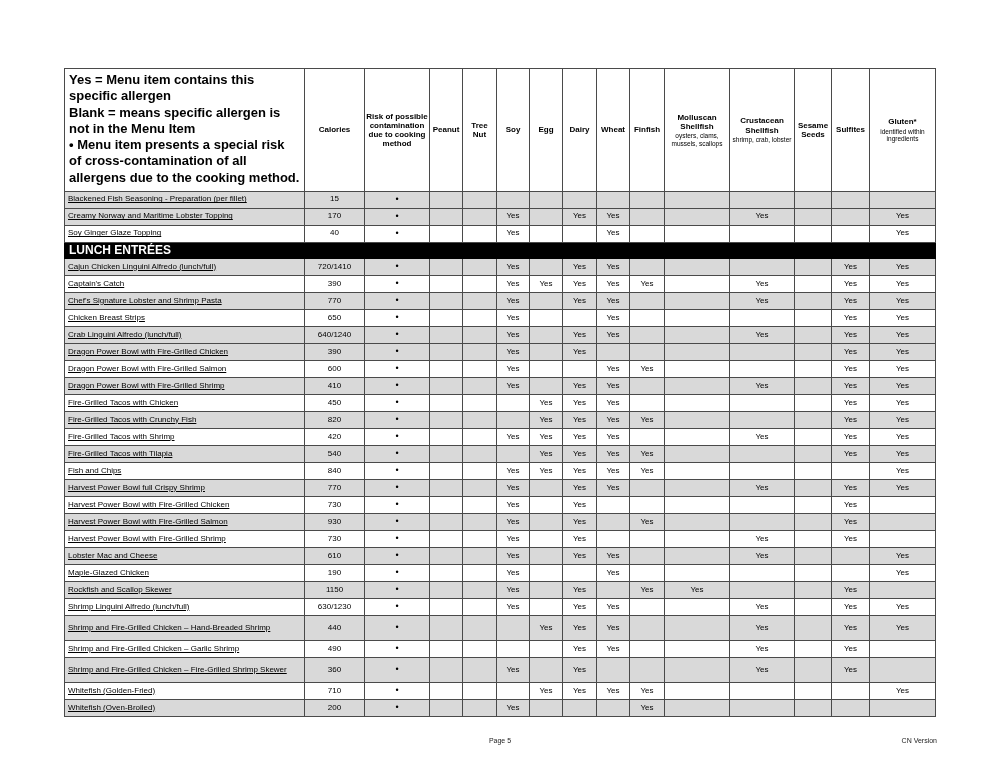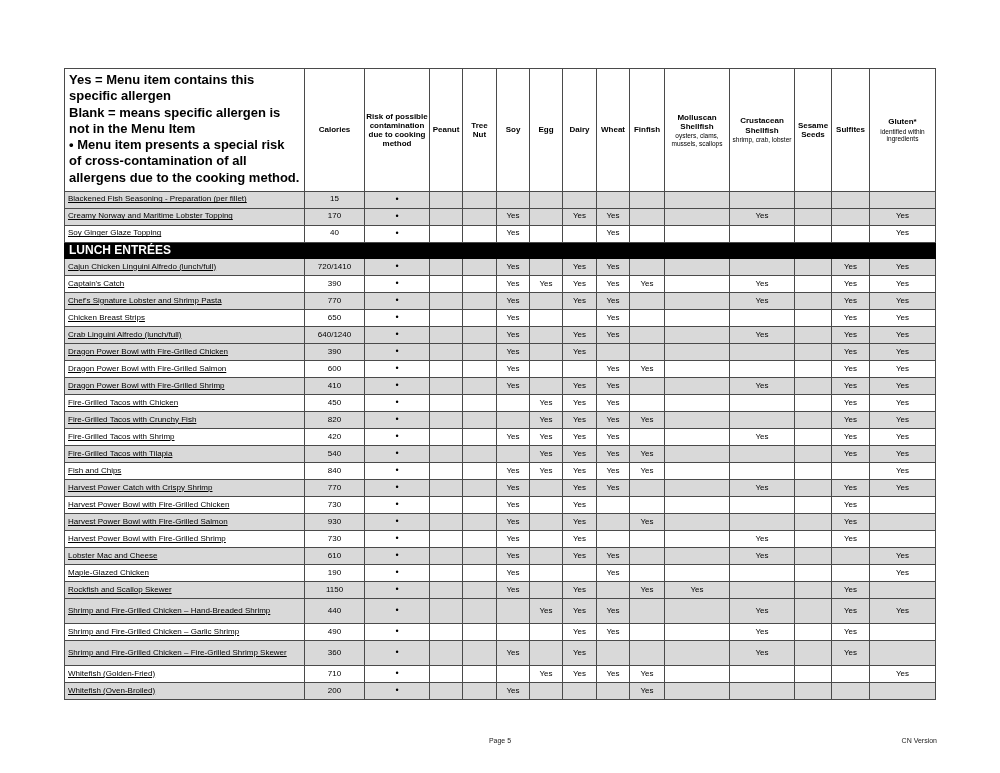--- a/index.html
+++ b/index.html
@@ -356,21 +356,21 @@
           <td>Yes</td>
           <td>Yes</td>
           <td>Yes</td>
           <td></td>
           <td></td>
           <td></td>
           <td></td>
           <td>Yes</td>
         </tr>
         <tr class="shaded">
-          <td class="name-cell">Harvest Power Catch with Crispy Shrimp</td>
+          <td class="name-cell">Harvest Power Bowl full Crispy Shrimp</td>
           <td>770</td>
           <td class="risk-cell">•</td>
           <td></td>
           <td></td>
           <td>Yes</td>
           <td></td>
           <td>Yes</td>
           <td>Yes</td>
           <td></td>
           <td></td>
@@ -473,20 +473,37 @@
           <td>Yes</td>
           <td></td>
           <td>Yes</td>
           <td></td>
           <td>Yes</td>
           <td>Yes</td>
           <td></td>
           <td></td>
           <td>Yes</td>
           <td></td>
+        </tr>
+        <tr class="">
+          <td class="name-cell">Shrimp Linguini Alfredo (lunch/full)</td>
+          <td>630/1230</td>
+          <td class="risk-cell">•</td>
+          <td></td>
+          <td></td>
+          <td>Yes</td>
+          <td></td>
+          <td>Yes</td>
+          <td>Yes</td>
+          <td></td>
+          <td></td>
+          <td>Yes</td>
+          <td></td>
+          <td>Yes</td>
+          <td>Yes</td>
         </tr>
         <tr class="shaded tall">
           <td class="name-cell">Shrimp and Fire-Grilled Chicken – Hand-Breaded Shrimp</td>
           <td>440</td>
           <td class="risk-cell">•</td>
           <td></td>
           <td></td>
           <td></td>
           <td>Yes</td>
           <td>Yes</td>

